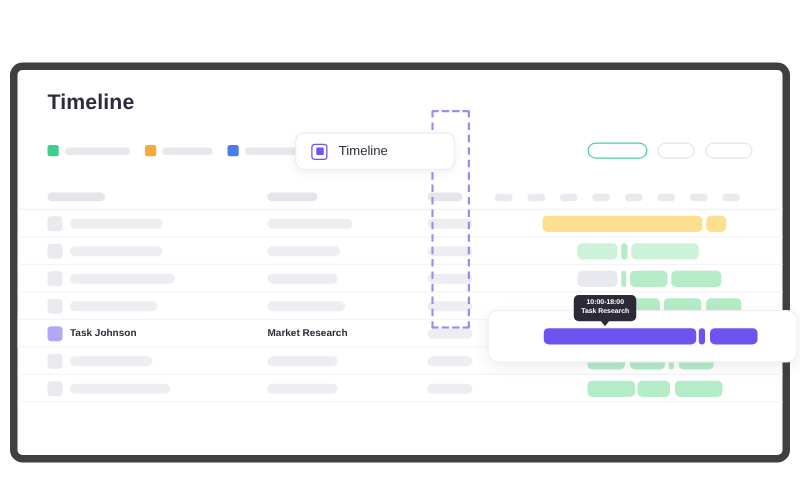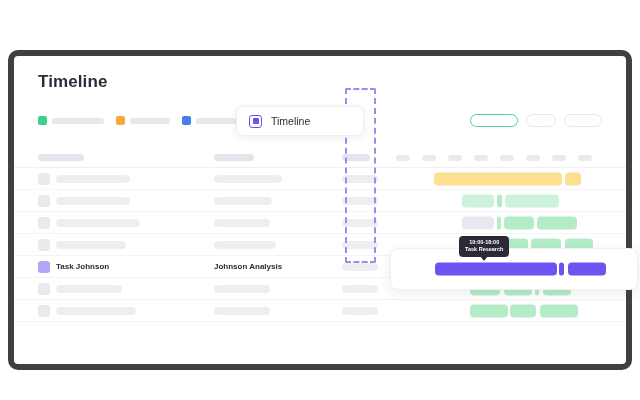--- a/index.html
+++ b/index.html
@@ -405,21 +405,21 @@
           <div class="col-c" style="width: 36px;"></div>
           <div class="bars">
             <div class="bar green" style="left: 470px; width: 44px;"></div>
             <div class="bar green" style="left: 517px; width: 30px;"></div>
             <div class="bar green" style="left: 551px; width: 28px;"></div>
           </div>
         </div>
         <div class="row highlight">
           <div class="col-avatar real"></div>
           <div class="cell-text name">Task Johnson</div>
-          <div class="cell-text task">Johnson Analysis</div>
+          <div class="cell-text task">Market Research</div>
           <div class="col-c" style="width: 36px;"></div>
           <div class="bars"></div>
         </div>
         <div class="row">
           <div class="col-avatar"></div>
           <div class="col-a" style="width: 66px;"></div>
           <div class="col-b" style="width: 56px;"></div>
           <div class="col-c" style="width: 36px;"></div>
           <div class="bars">
             <div class="bar green" style="left: 456px; width: 30px;"></div>

